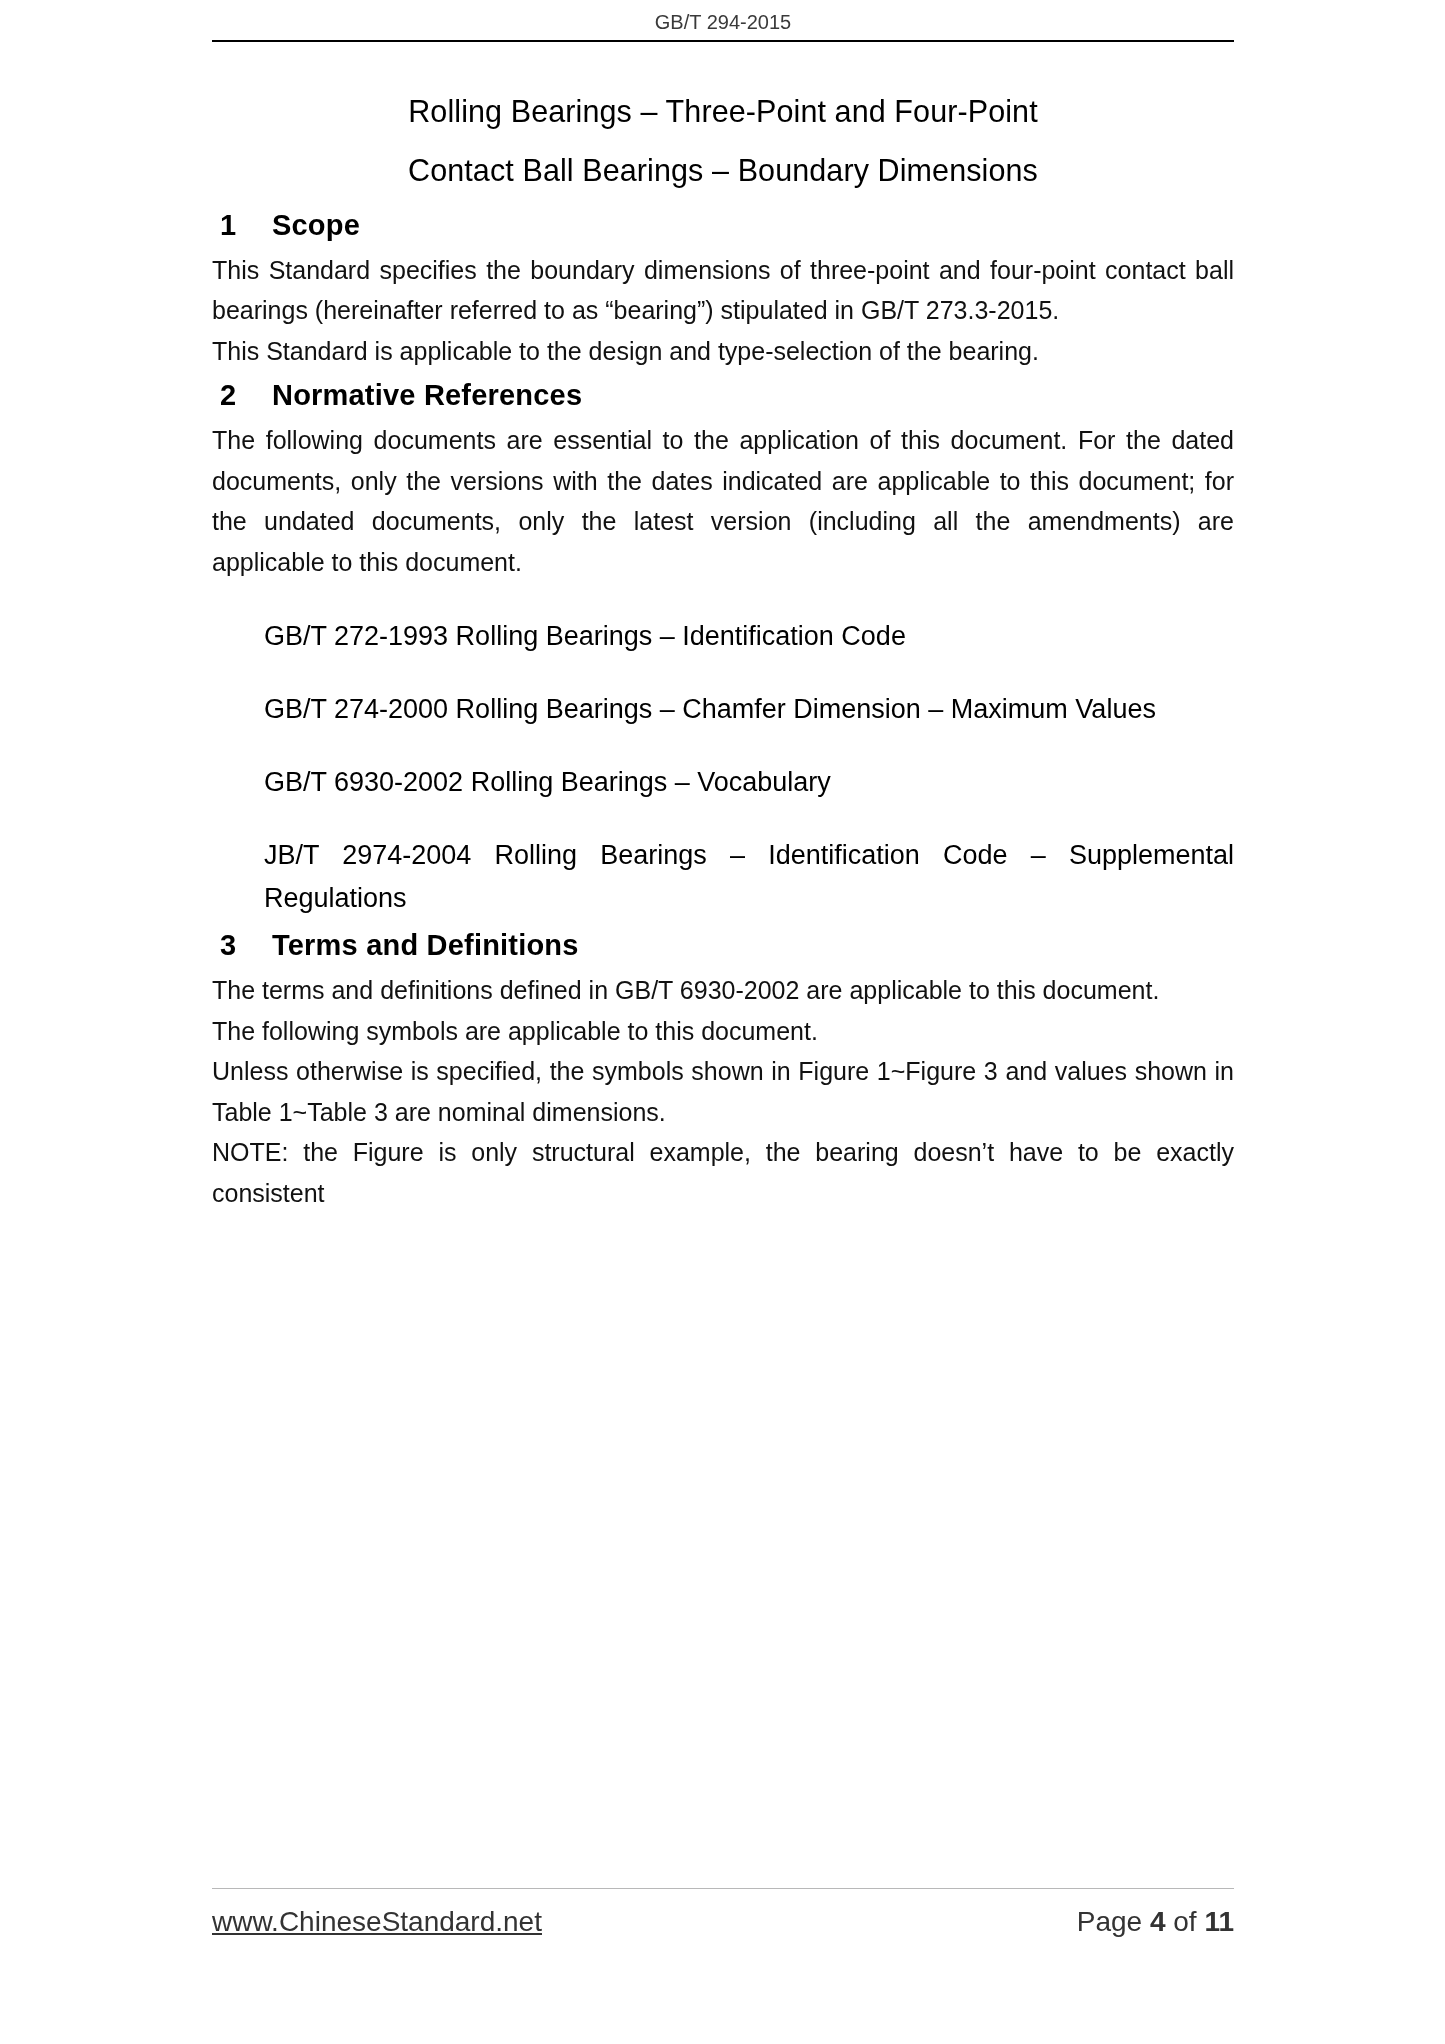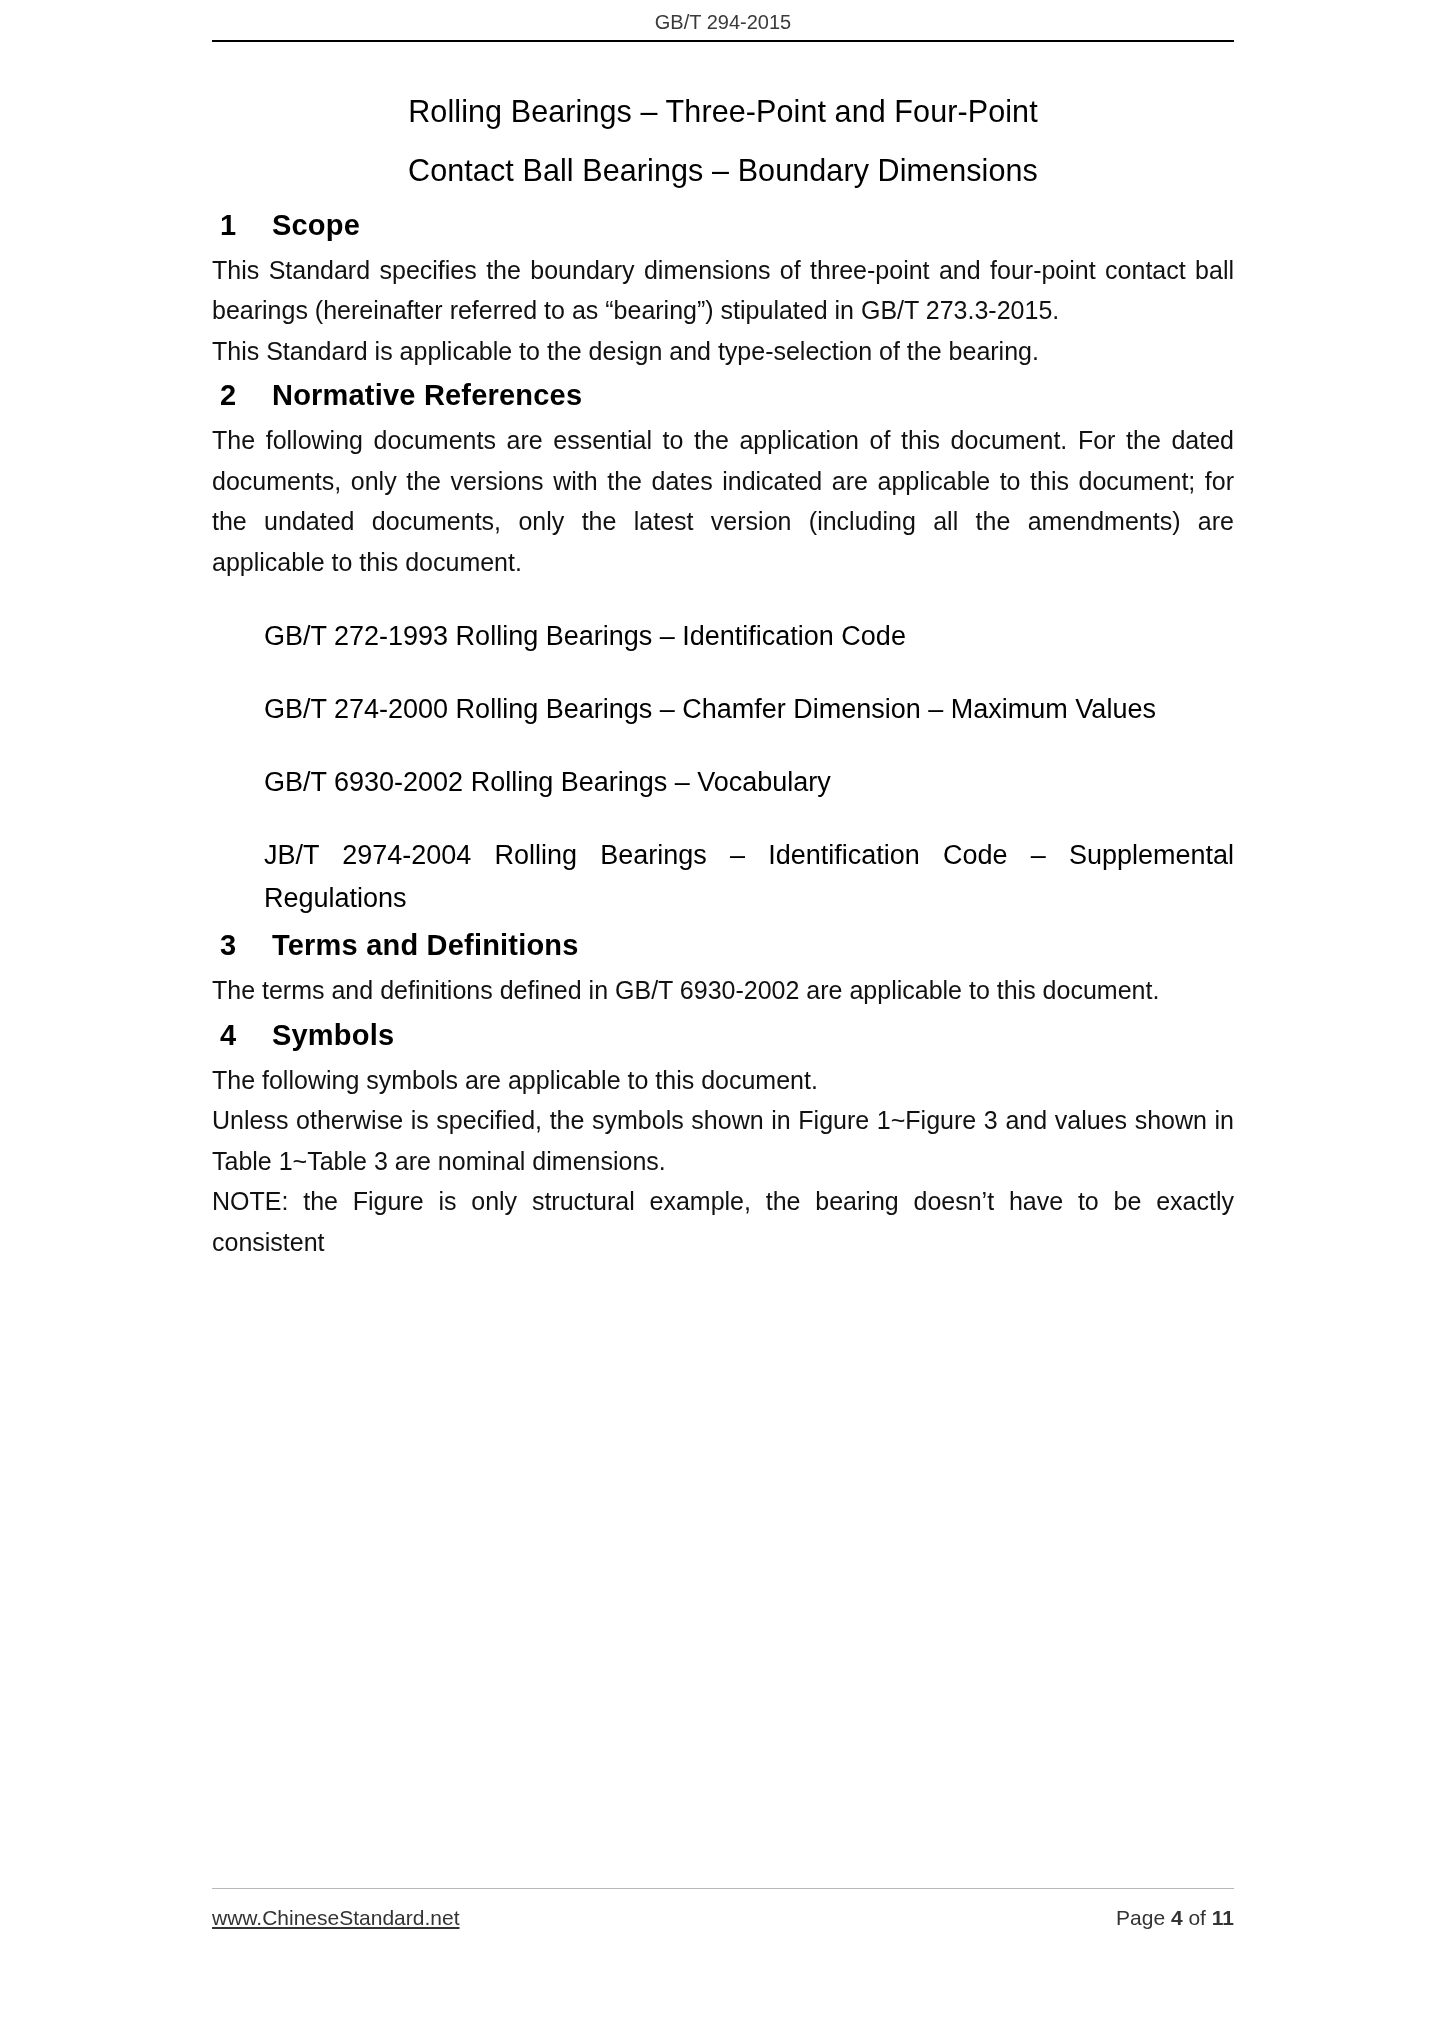--- a/index.html
+++ b/index.html
@@ -109,21 +109,21 @@
     top: 1888px;
   }
   .footer-rule {
     border-bottom: 1.5px solid #b8b8b8;
   }
   .footer-row {
     display: flex;
     justify-content: space-between;
     align-items: baseline;
     margin-top: 17px;
-    font-size: 21px;
+    font-size: 28px;
     color: #333333;
   }
   .footer-link {
     color: #333333;
     text-decoration: underline;
   }
   .footer-page { color: #333333; }
   .footer-page b { font-weight: bold; }
 </style>
 </head>
@@ -155,23 +155,20 @@
     <p class="ref-item r1">GB/T 272-1993 Rolling Bearings – Identification Code</p>
     <p class="ref-item r2">GB/T 274-2000 Rolling Bearings – Chamfer Dimension – Maximum Values</p>
     <p class="ref-item r3">GB/T 6930-2002 Rolling Bearings – Vocabulary</p>
     <p class="ref-item r4">JB/T 2974-2004 Rolling Bearings – Identification Code – Supplemental Regulations</p>
 
     <h2 class="section s3">
       <span class="sec-num">3</span><span>Terms and Definitions</span>
     </h2>
     <p class="body p-terms-1">The terms and definitions defined in GB/T 6930-2002 are applicable to this document.</p>
 
-    <h2 class="section s4">
-      <span class="sec-num">4</span><span>Symbols</span>
-    </h2>
     <p class="body p-sym-1">The following symbols are applicable to this document.</p>
     <p class="body p-sym-2">Unless otherwise is specified, the symbols shown in Figure 1~Figure 3 and values shown in Table 1~Table 3 are nominal dimensions.</p>
     <p class="body p-sym-3">NOTE: the Figure is only structural example, the bearing doesn’t have to be exactly consistent</p>
 
   </div>
 
   <div class="footer">
     <div class="footer-rule"></div>
     <div class="footer-row">
       <a class="footer-link" href="#">www.ChineseStandard.net</a>

